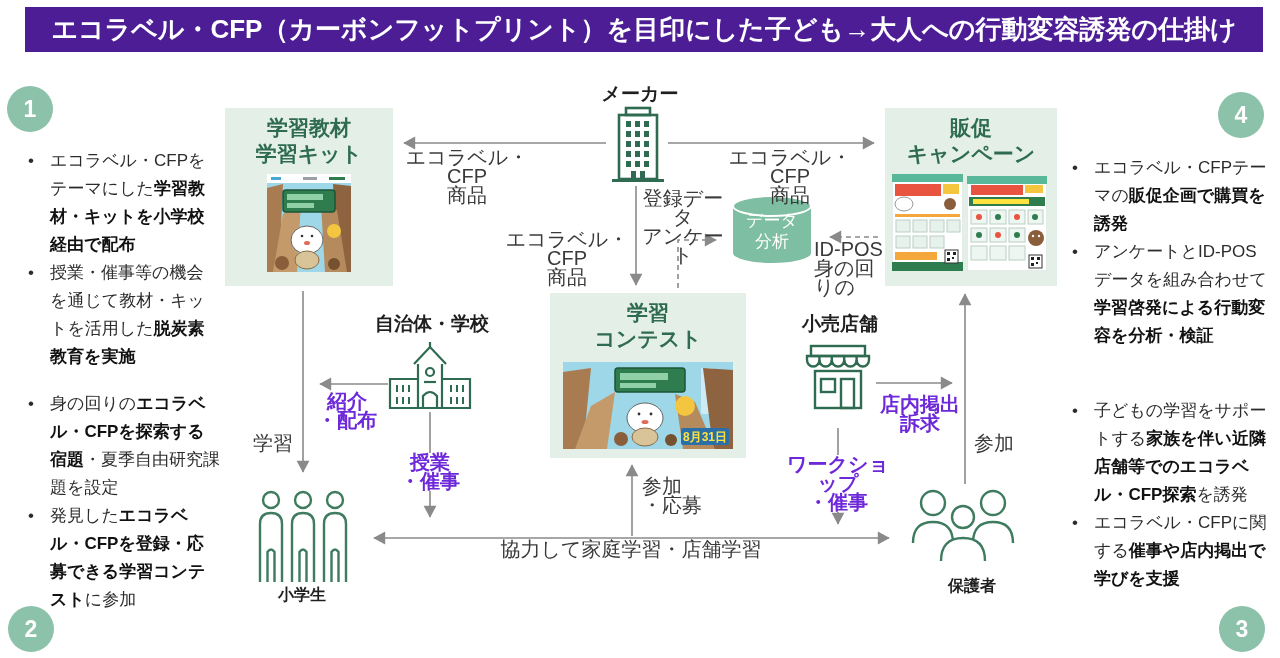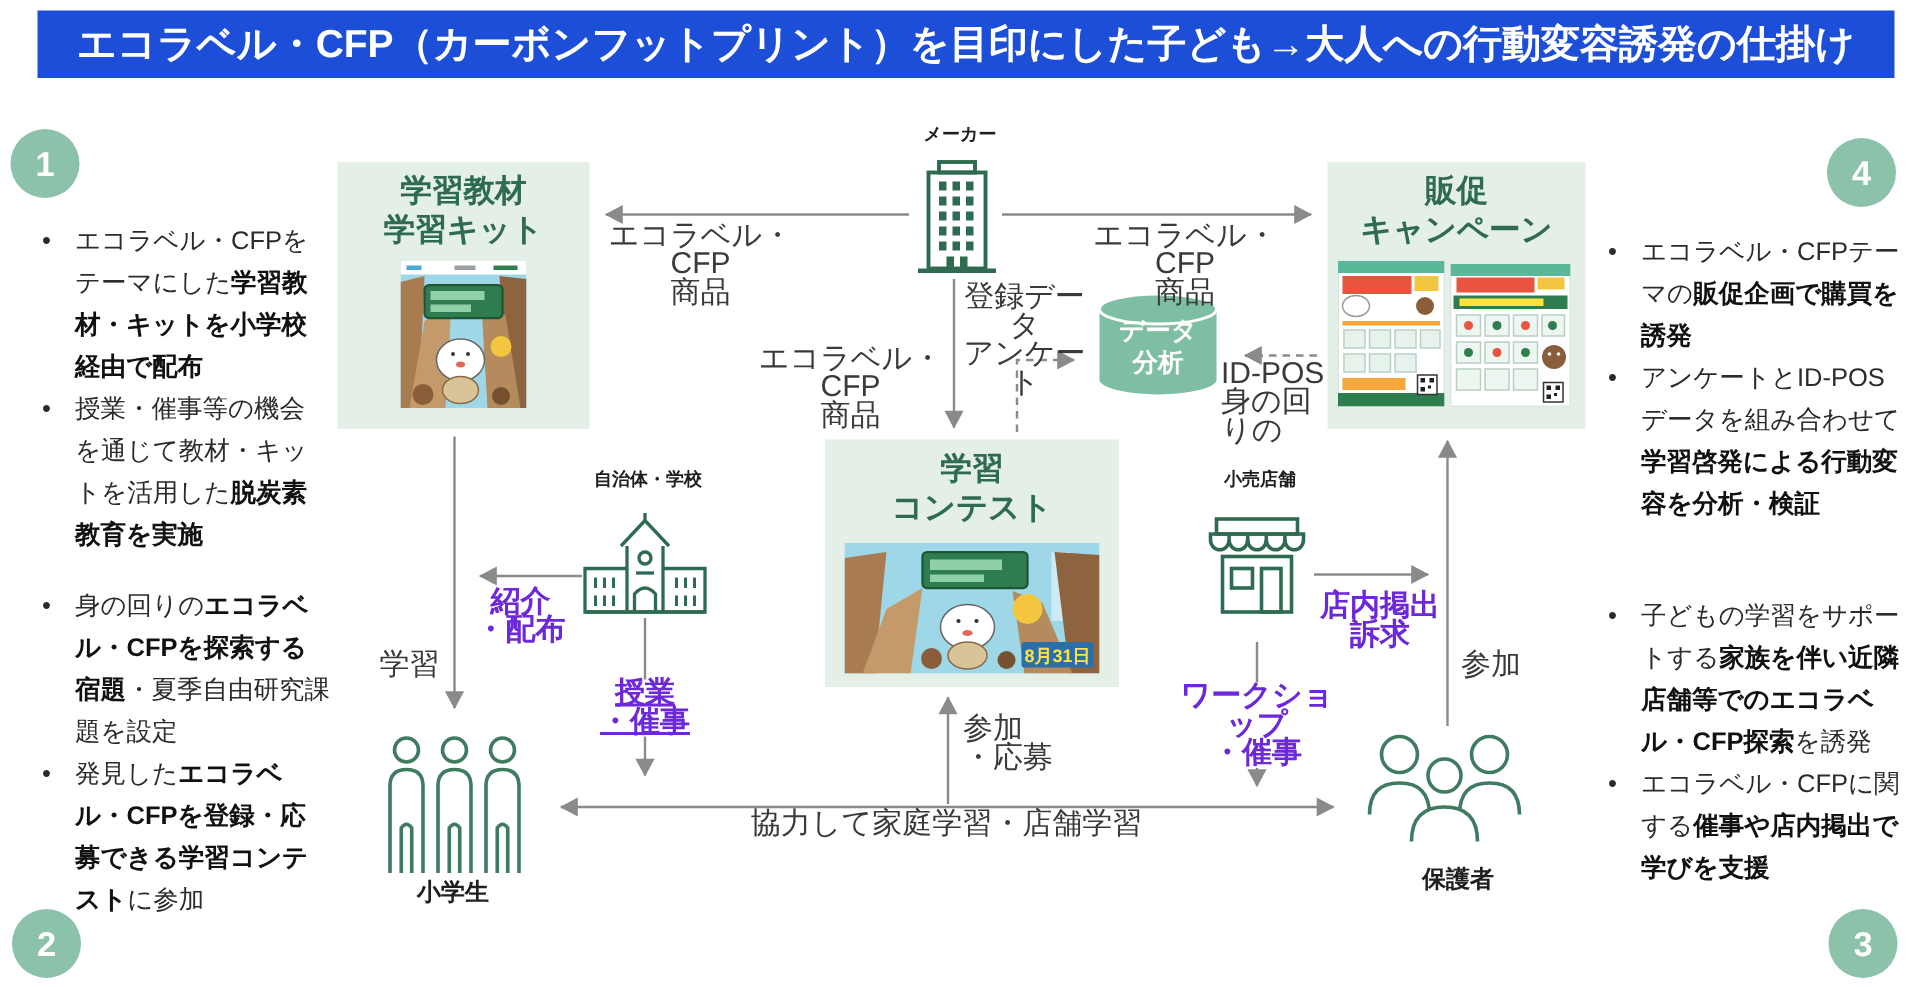--- a/index.html
+++ b/index.html
@@ -1,50 +1,50 @@
 <!DOCTYPE html>
 <html><head>
 <meta charset="utf-8">
 <style>
   * { margin:0; padding:0; box-sizing:border-box; }
   html,body { background:#fff; }
   body { font-family:"Liberation Sans","DejaVu Sans",sans-serif; }
   #stage { position:relative; width:1280px; height:658px; background:#fff; overflow:hidden; }
 
   .banner { position:absolute; left:25px; top:7px; width:1238px; height:45px;
-            background:#1d4ed8; color:#fff; font-weight:bold; font-size:26px;
+            background:#4c1d95; color:#fff; font-weight:bold; font-size:26px;
             display:flex; align-items:center; justify-content:center; letter-spacing:0; }
 
   .badge { position:absolute; width:46px; height:46px; border-radius:50%;
            background:#8CC1AA; color:#fff; font-weight:bold; font-size:23px;
            display:flex; align-items:center; justify-content:center; }
 
   .note { position:absolute; font-size:17px; line-height:28px; color:#2b2b2b; }
   .note-item { display:flex; }
   .note-bullet { flex:none; width:22px; text-align:left; }
   .note-text { flex:1; }
   .note-text .b { font-weight:bold; color:#111; }
 
   .gbox { position:absolute; background:#E4EFE8; }
   .gbox-title { font-weight:bold; font-size:21px; line-height:26px; color:#2E6B50;
                 text-align:center; padding-top:7px; white-space:pre-line; }
   .boximg { position:absolute; display:block; }
 
-  .node-label { position:absolute; font-weight:bold; font-size:12px; color:#1f1f1f; text-align:center; }
+  .node-label { position:absolute; font-weight:bold; font-size:19px; color:#1f1f1f; text-align:center; }
   .node-label.big { font-size:16px; }
 
   .icon { position:absolute; }
 
   .elabel { position:absolute; font-size:20px; line-height:19px; color:#3a3a3a;
             text-align:center; white-space:pre-line; }
   .elabel.green { color:#6d28d9; font-weight:bold; }
   .elabel.leftal { text-align:left; }
   .elabel.mask { background:#fff; }
 
-  .cyl-text { position:absolute; color:#fff; font-weight:bold; font-size:17px;
+  .cyl-text { position:absolute; color:#fff; font-weight:normal; font-size:17px;
               line-height:21px; text-align:center; white-space:pre-line; }
 
   #arrows { position:absolute; left:0; top:0; pointer-events:none; }
 </style>
 </head>
 <body>
 
 <div id="stage">
 
   <div class="banner">
@@ -347,21 +347,21 @@
 商品</div>
   <div class="elabel" style="left:504px; top:230px; width:126px;">エコラベル・CFP
 商品</div>
   <div class="elabel" style="left:638px; top:189px; width:90px;">登録データ
 アンケート</div>
   <div class="elabel leftal" style="left:814px; top:240px; width:80px;">ID-POS
 身の回りの</div>
   <div class="elabel green" style="left:316px; top:392px; width:62px;">紹介
 ・配布</div>
   <div class="elabel" style="left:248px; top:434px; width:50px;">学習</div>
-  <div class="elabel green mask" style="left:398px; top:453px; width:64px;text-decoration:underline;">授業
+  <div class="elabel green mask" style="left:398px; top:453px; width:64px;">授業
 ・催事</div>
   <div class="elabel leftal" style="left:642px; top:477px; width:66px;">参加
 ・応募</div>
   <div class="elabel green" style="left:874px; top:395px; width:92px;">店内掲出
 訴求</div>
   <div class="elabel green mask" style="left:780px; top:455px; width:116px;">ワークショップ
 ・催事</div>
   <div class="elabel leftal" style="left:974px; top:434px; width:48px;">参加</div>
   <div class="elabel" style="left:500px; top:540px; width:262px;">協力して家庭学習・店舗学習</div>
 

